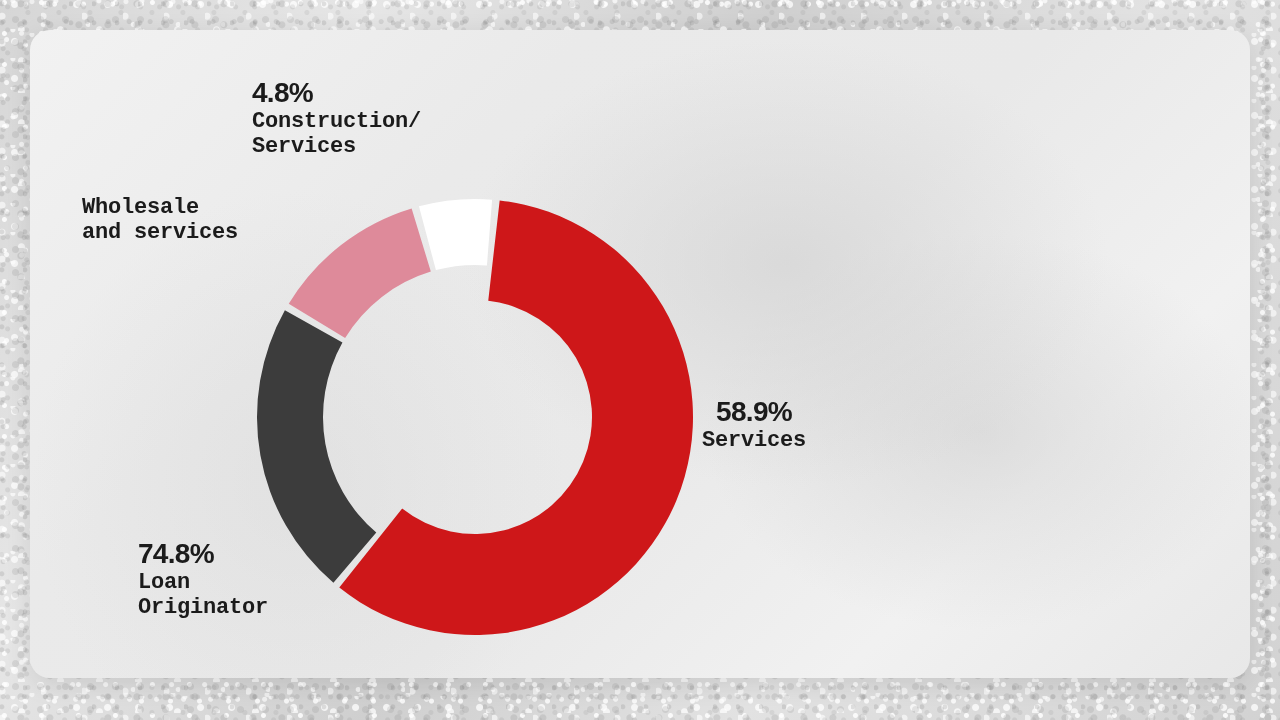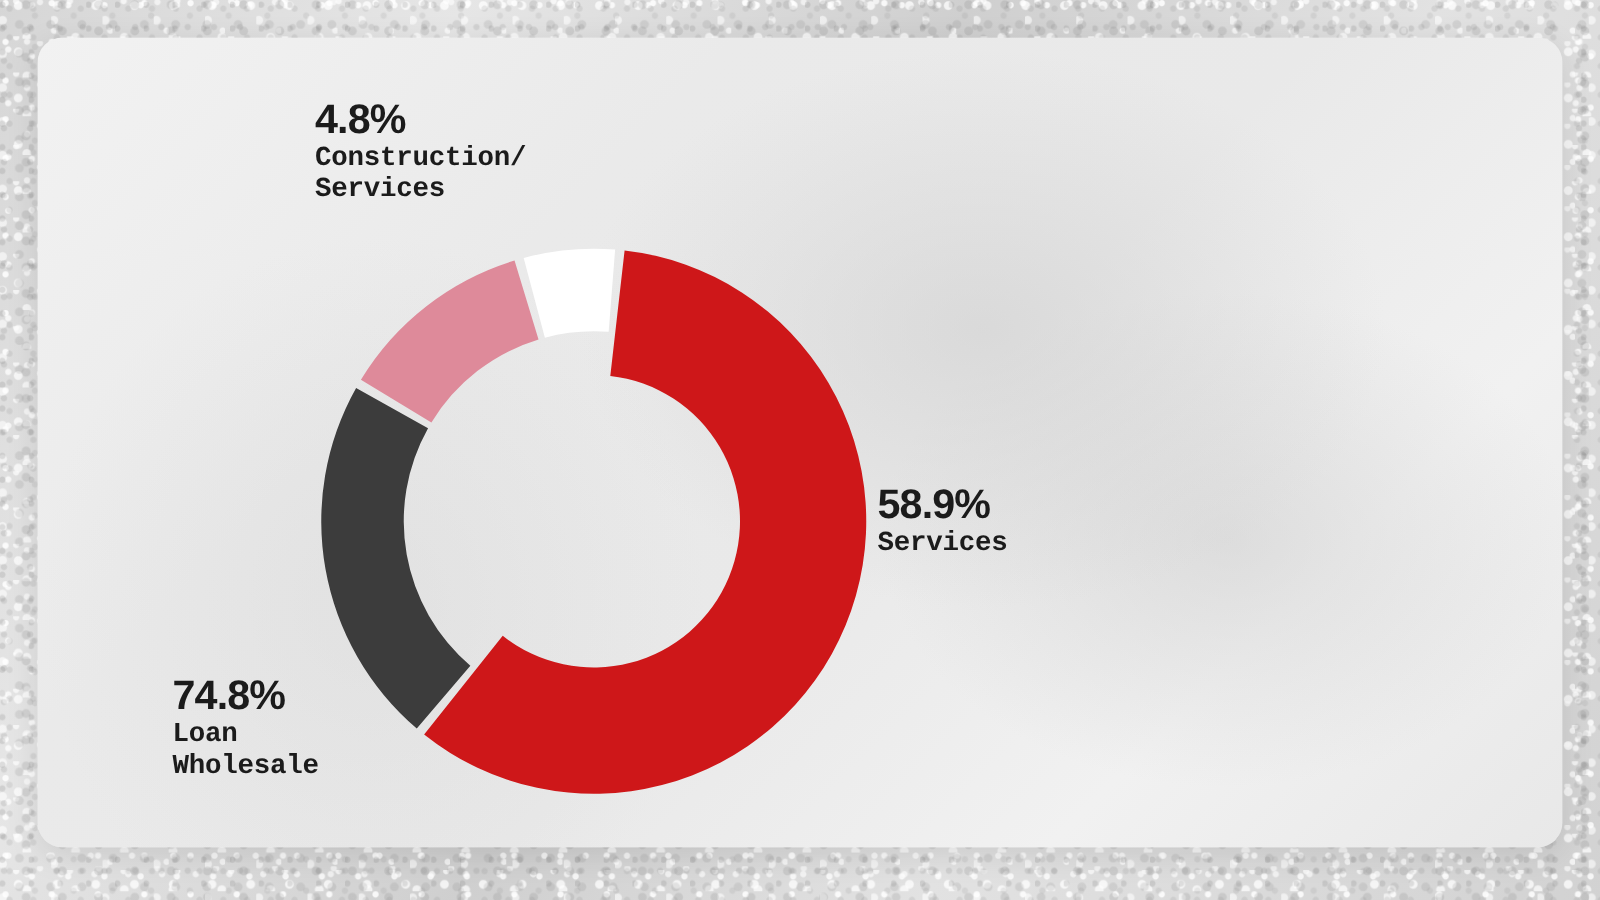--- a/index.html
+++ b/index.html
@@ -67,32 +67,32 @@
   #donut-wrap {
     position:absolute;
     left:197px; top:139px;   
     width:496px; height:496px;
   }
   #donut-svg { display:block; width:496px; height:496px; }
 
   
   .label { position:absolute; color:#1b1b1b; }
   .pct {
-    font-size:33px; font-weight:bold; letter-spacing:-.7px;
+    font-size:28px; font-weight:bold; letter-spacing:-.7px;
     line-height:1.04; white-space:nowrap;
   }
   .name {
     font-size:22px; font-weight:bold; letter-spacing:-.2px;
     line-height:1.13; margin-top:3px; white-space:pre-line;font-family:Liberation Mono, monospace;
   }
 
   #label-construction { left:222px; top:48px; }
   #label-wholesale    { left:52px;  top:163px; }
   #label-loan         { left:108px; top:509px; }
-  #label-services     { left:672px; top:356px; }
+  #label-services     { left:672px; top:367px;text-align:center; }
 </style>
 </head>
 <body>
 
 <div id="backdrop"></div>
 
 <div id="card">
 
 
   <div id="donut-wrap">
@@ -106,26 +106,28 @@
     </svg>
   </div>
 
   <div class="label" id="label-construction">
     <div class="pct">4.8%</div>
     <div class="name">Construction/
 Services</div>
   </div>
 
   <div class="label" id="label-wholesale">
+    <div class="name">Wholesale
+and services</div>
   </div>
 
   <div class="label" id="label-loan">
     <div class="pct">74.8%</div>
     <div class="name">Loan
-Wholesale</div>
+Originator</div>
   </div>
 
   <div class="label" id="label-services">
     <div class="pct">58.9%</div>
     <div class="name">Services</div>
   </div>
 
 </div>
 
 </body></html>

